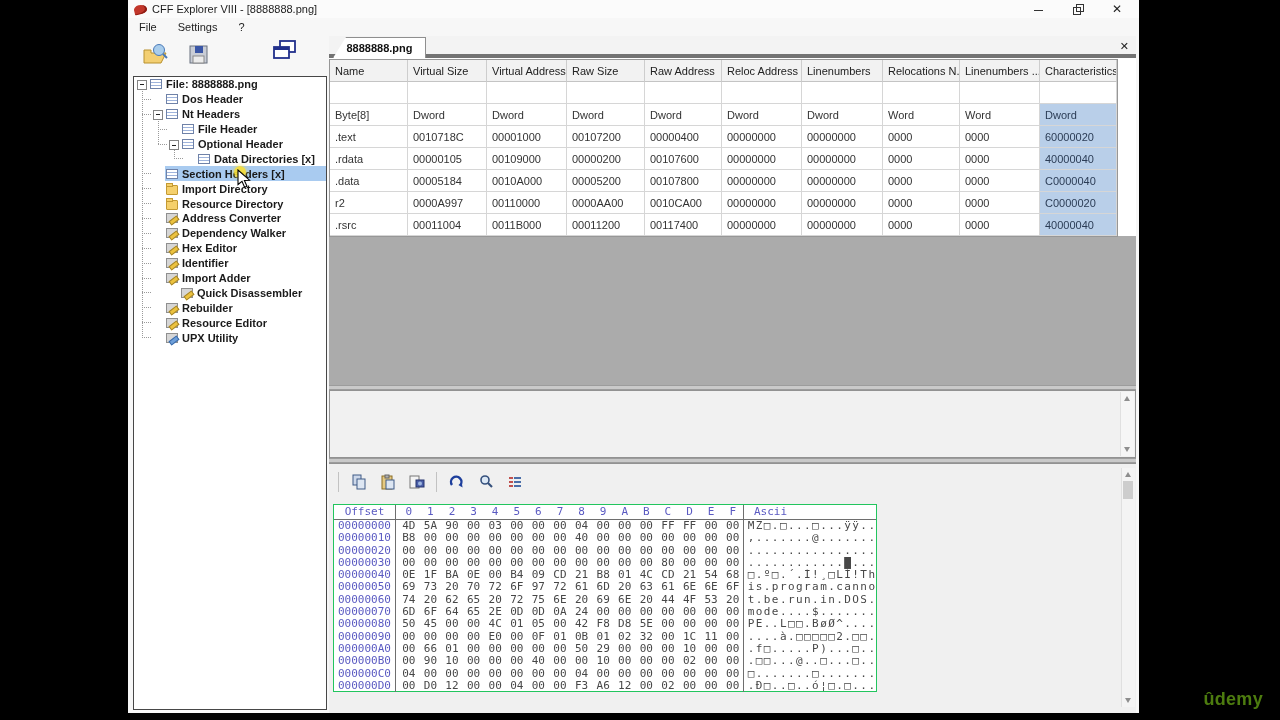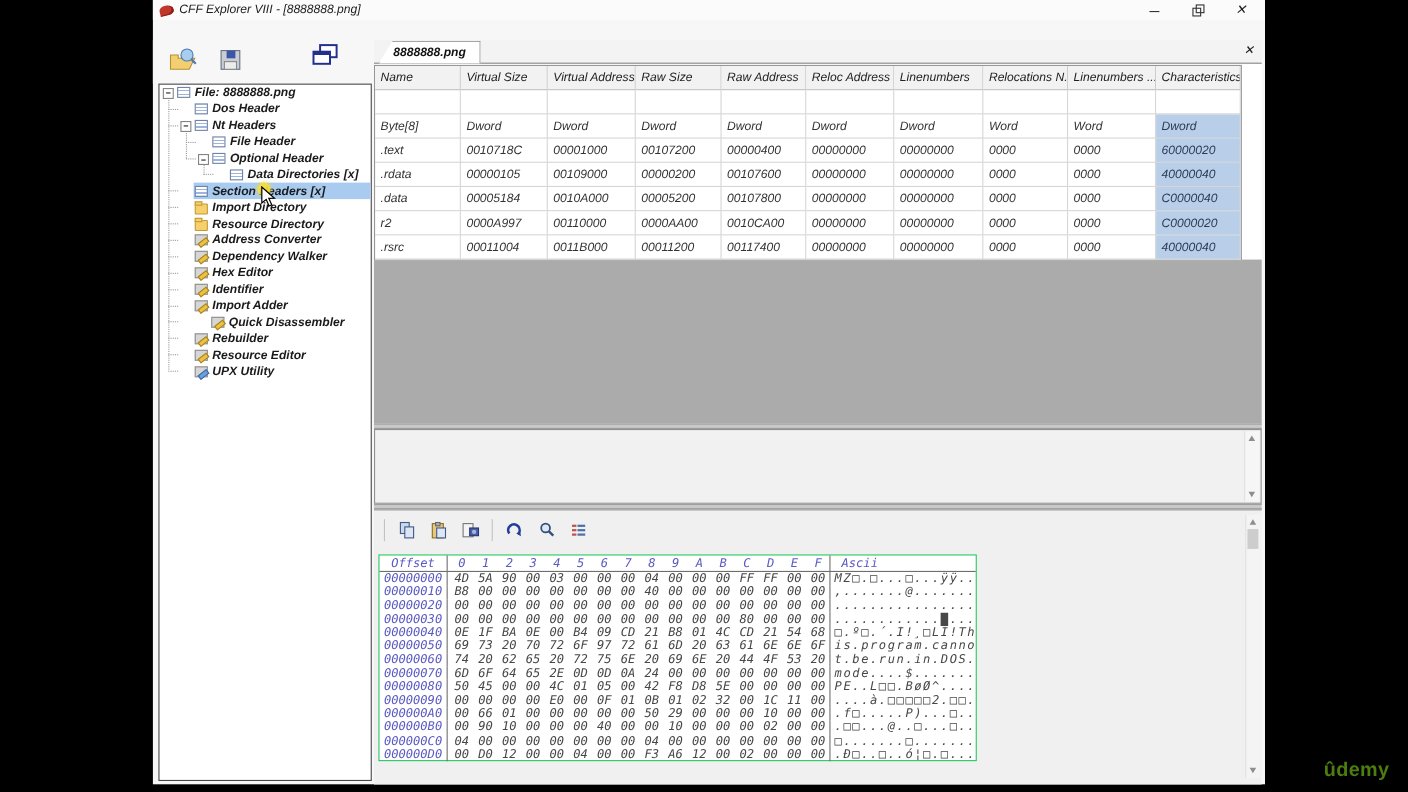--- a/index.html
+++ b/index.html
@@ -1,18 +1,18 @@
 <!DOCTYPE html>
 <html><head>
 <meta charset="utf-8">
 <style>
   html,body{margin:0;padding:0;}
   body{width:1280px;height:720px;background:#000;overflow:hidden;position:relative;
        font-family:"Liberation Sans",sans-serif;-webkit-font-smoothing:antialiased;}
-  .app{position:absolute;left:139px;top:0;width:1011px;height:713px;background:#f7f7f7;font-style:italic;}
+  .app{position:absolute;left:128px;top:0;width:1011px;height:713px;background:#f7f7f7;}
 
   
   .titlebar{height:18px;display:flex;align-items:center;background:#fbfbfb;font-size:11px;color:#1c1c1c;}
   .app-logo{width:13px;height:9px;margin:0 5px 0 6px;background:#c2372b;border-radius:60% 80% 60% 10%;
             transform:rotate(-14deg);box-shadow:inset -2px -1px 0 #8f1f16;}
   .win-controls{margin-left:auto;display:flex;align-items:center;gap:27px;padding-right:16px;}
   .wc{width:12px;height:12px;position:relative;cursor:default;}
   .wc-min::after{content:'';position:absolute;left:1px;top:7px;width:9px;height:1.4px;background:#333;}
   .wc-rest::before{content:'';position:absolute;left:1px;top:4px;width:6px;height:6px;border:1.2px solid #333;background:#fbfbfb;}
   .wc-rest::after{content:'';position:absolute;left:4px;top:1px;width:6px;height:6px;border:1.2px solid #333;}
@@ -46,21 +46,21 @@
   .ti-folder{background:#f5d06c;border:1px solid #c49a33;border-radius:1px;margin-top:2px;}
   .ti-folder::before{content:'';position:absolute;left:-1px;top:-3px;width:5px;height:2px;background:#f5d06c;border:1px solid #c49a33;}
   .ti-tool,.ti-tool-blue{background:#d6d6d6;border:1px solid #8f8f8f;}
   .ti-tool::after{content:'';position:absolute;right:-2px;bottom:-1px;width:8px;height:3px;background:#ecc23e;
                   border:1px solid #a3832a;transform:rotate(-38deg);}
   .ti-tool-blue::after{content:'';position:absolute;right:-2px;bottom:-1px;width:8px;height:3px;background:#6e9fd9;
                   border:1px solid #3a6aa8;transform:rotate(-38deg);}
 
   
   .main{position:absolute;left:201px;top:36px;width:807px;height:677px;background:#fff;}
-  .tabstrip{position:absolute;left:0;top:0;width:807px;height:22px;background:#f3f3f3;border-bottom:1px solid #737373;box-sizing:border-box;}
+  .tabstrip{position:absolute;left:0;top:0;width:807px;height:22px;background:#f3f3f3;border-bottom:4px solid #737373;box-sizing:border-box;}
   .tab{position:absolute;left:4px;top:1px;width:93px;height:21px;background:#fff;border:1px solid #8f8f8f;border-bottom:none;
        clip-path:polygon(13px 0,100% 0,100% 100%,0 100%);display:flex;align-items:center;justify-content:center;
        font-size:11px;font-weight:700;color:#111;box-sizing:border-box;}
   .tab-close{position:absolute;right:7px;top:3px;font-size:11px;color:#222;line-height:14px;}
 
   .table-zone{position:absolute;left:0;top:22px;width:807px;height:327px;background:#fff;}
   .gray-fill{position:absolute;left:0;top:178px;width:807px;height:149px;background:#ababab;}
   .section-table{position:absolute;left:0;top:1px;display:grid;background:#fff;border:1px solid #979797;font-size:11px;}
   .sc{height:21px;display:flex;align-items:center;padding-left:5px;box-sizing:content-box;
       border-right:1px solid #d6d6d6;border-bottom:1px solid #d6d6d6;color:#333;overflow:hidden;white-space:nowrap;}
@@ -108,20 +108,25 @@
   <div class="titlebar">
     <div class="app-logo"></div>
     <span>CFF Explorer VIII - [8888888.png]</span>
     <div class="win-controls">
       <div class="wc wc-min"></div>
       <div class="wc wc-rest"></div>
       <div class="wc wc-close">✕</div>
     </div>
   </div>
 
+  <div class="menubar">
+      <div class="menu-item">File</div>
+      <div class="menu-item">Settings</div>
+      <div class="menu-item">?</div>
+    </div>
 
   <div class="toolbar">
     <div class="tb-btn" style="left:14px;">
       <svg width="27" height="24" viewBox="0 0 27 24">
         <path d="M2 8 L2 21 L19 21 L24 11 L9 11 L9 8 Z" fill="#f3cf72" stroke="#b8912f"></path>
         <circle cx="17" cy="8" r="5.5" fill="#a9cdec" stroke="#4a7ab8"></circle>
         <line x1="21" y1="12" x2="25" y2="16" stroke="#4a7ab8" stroke-width="2"></line>
       </svg>
     </div>
     <div class="tb-btn" style="left:60px;top:8px;">

